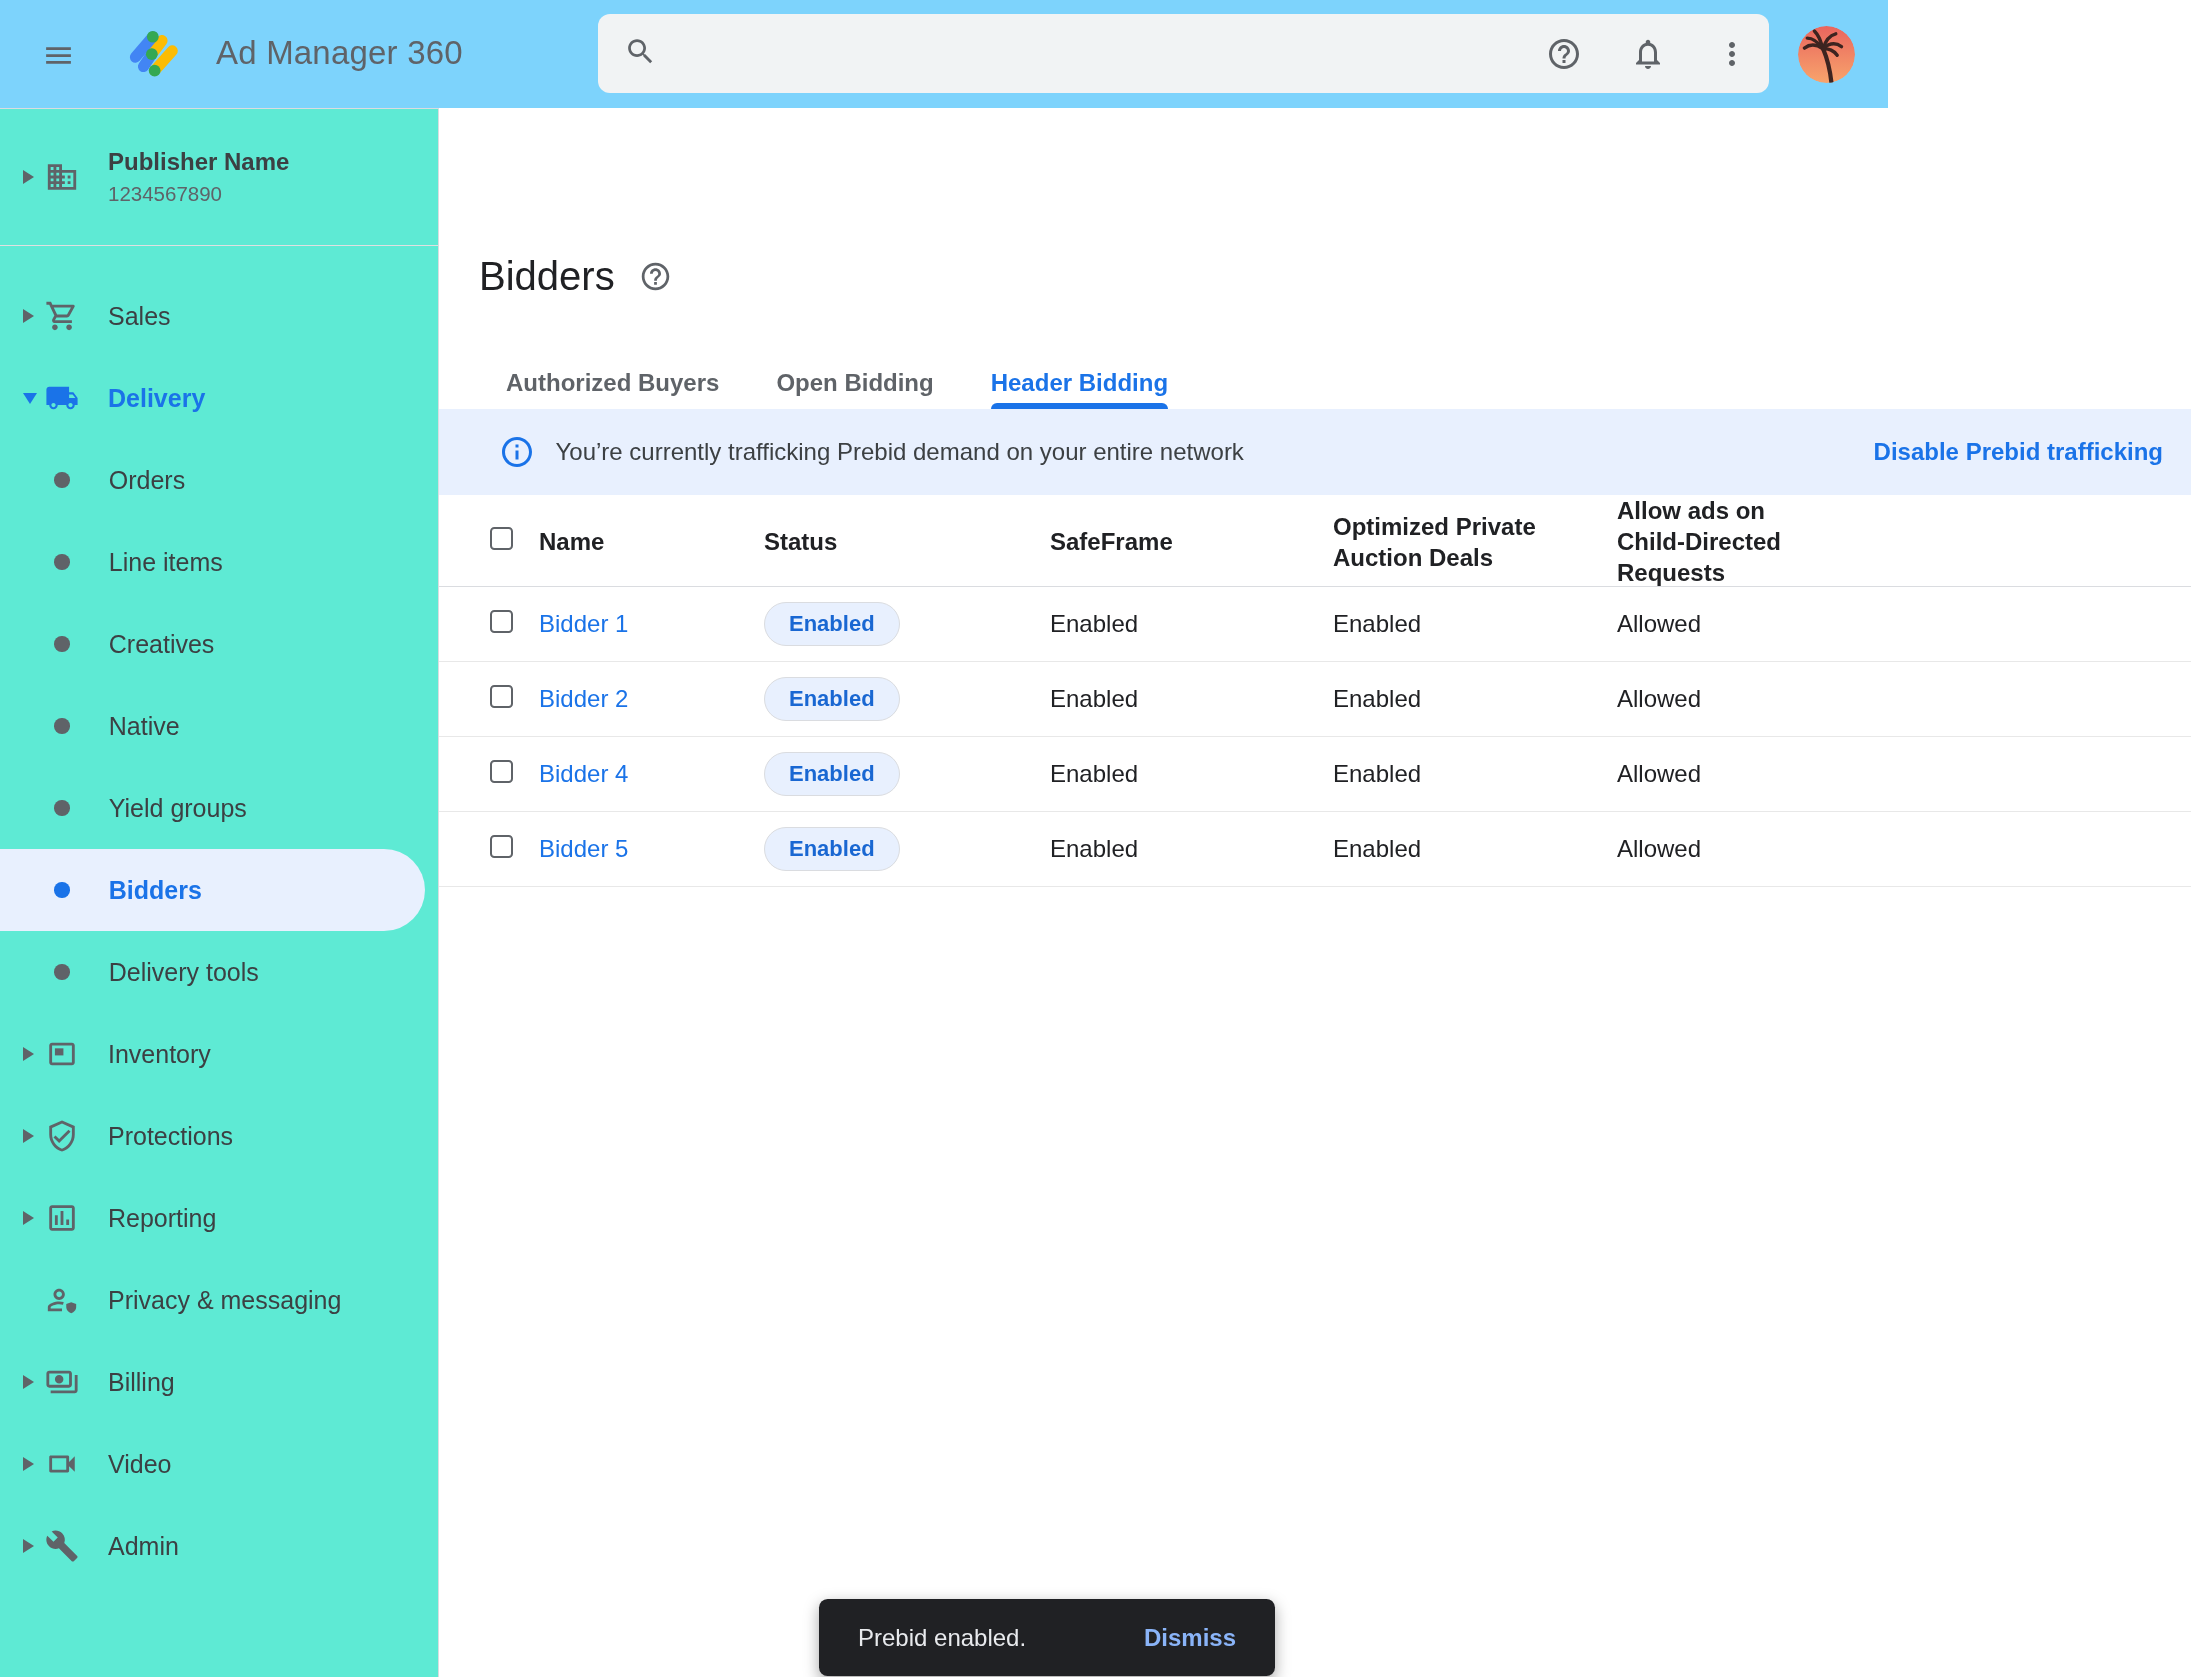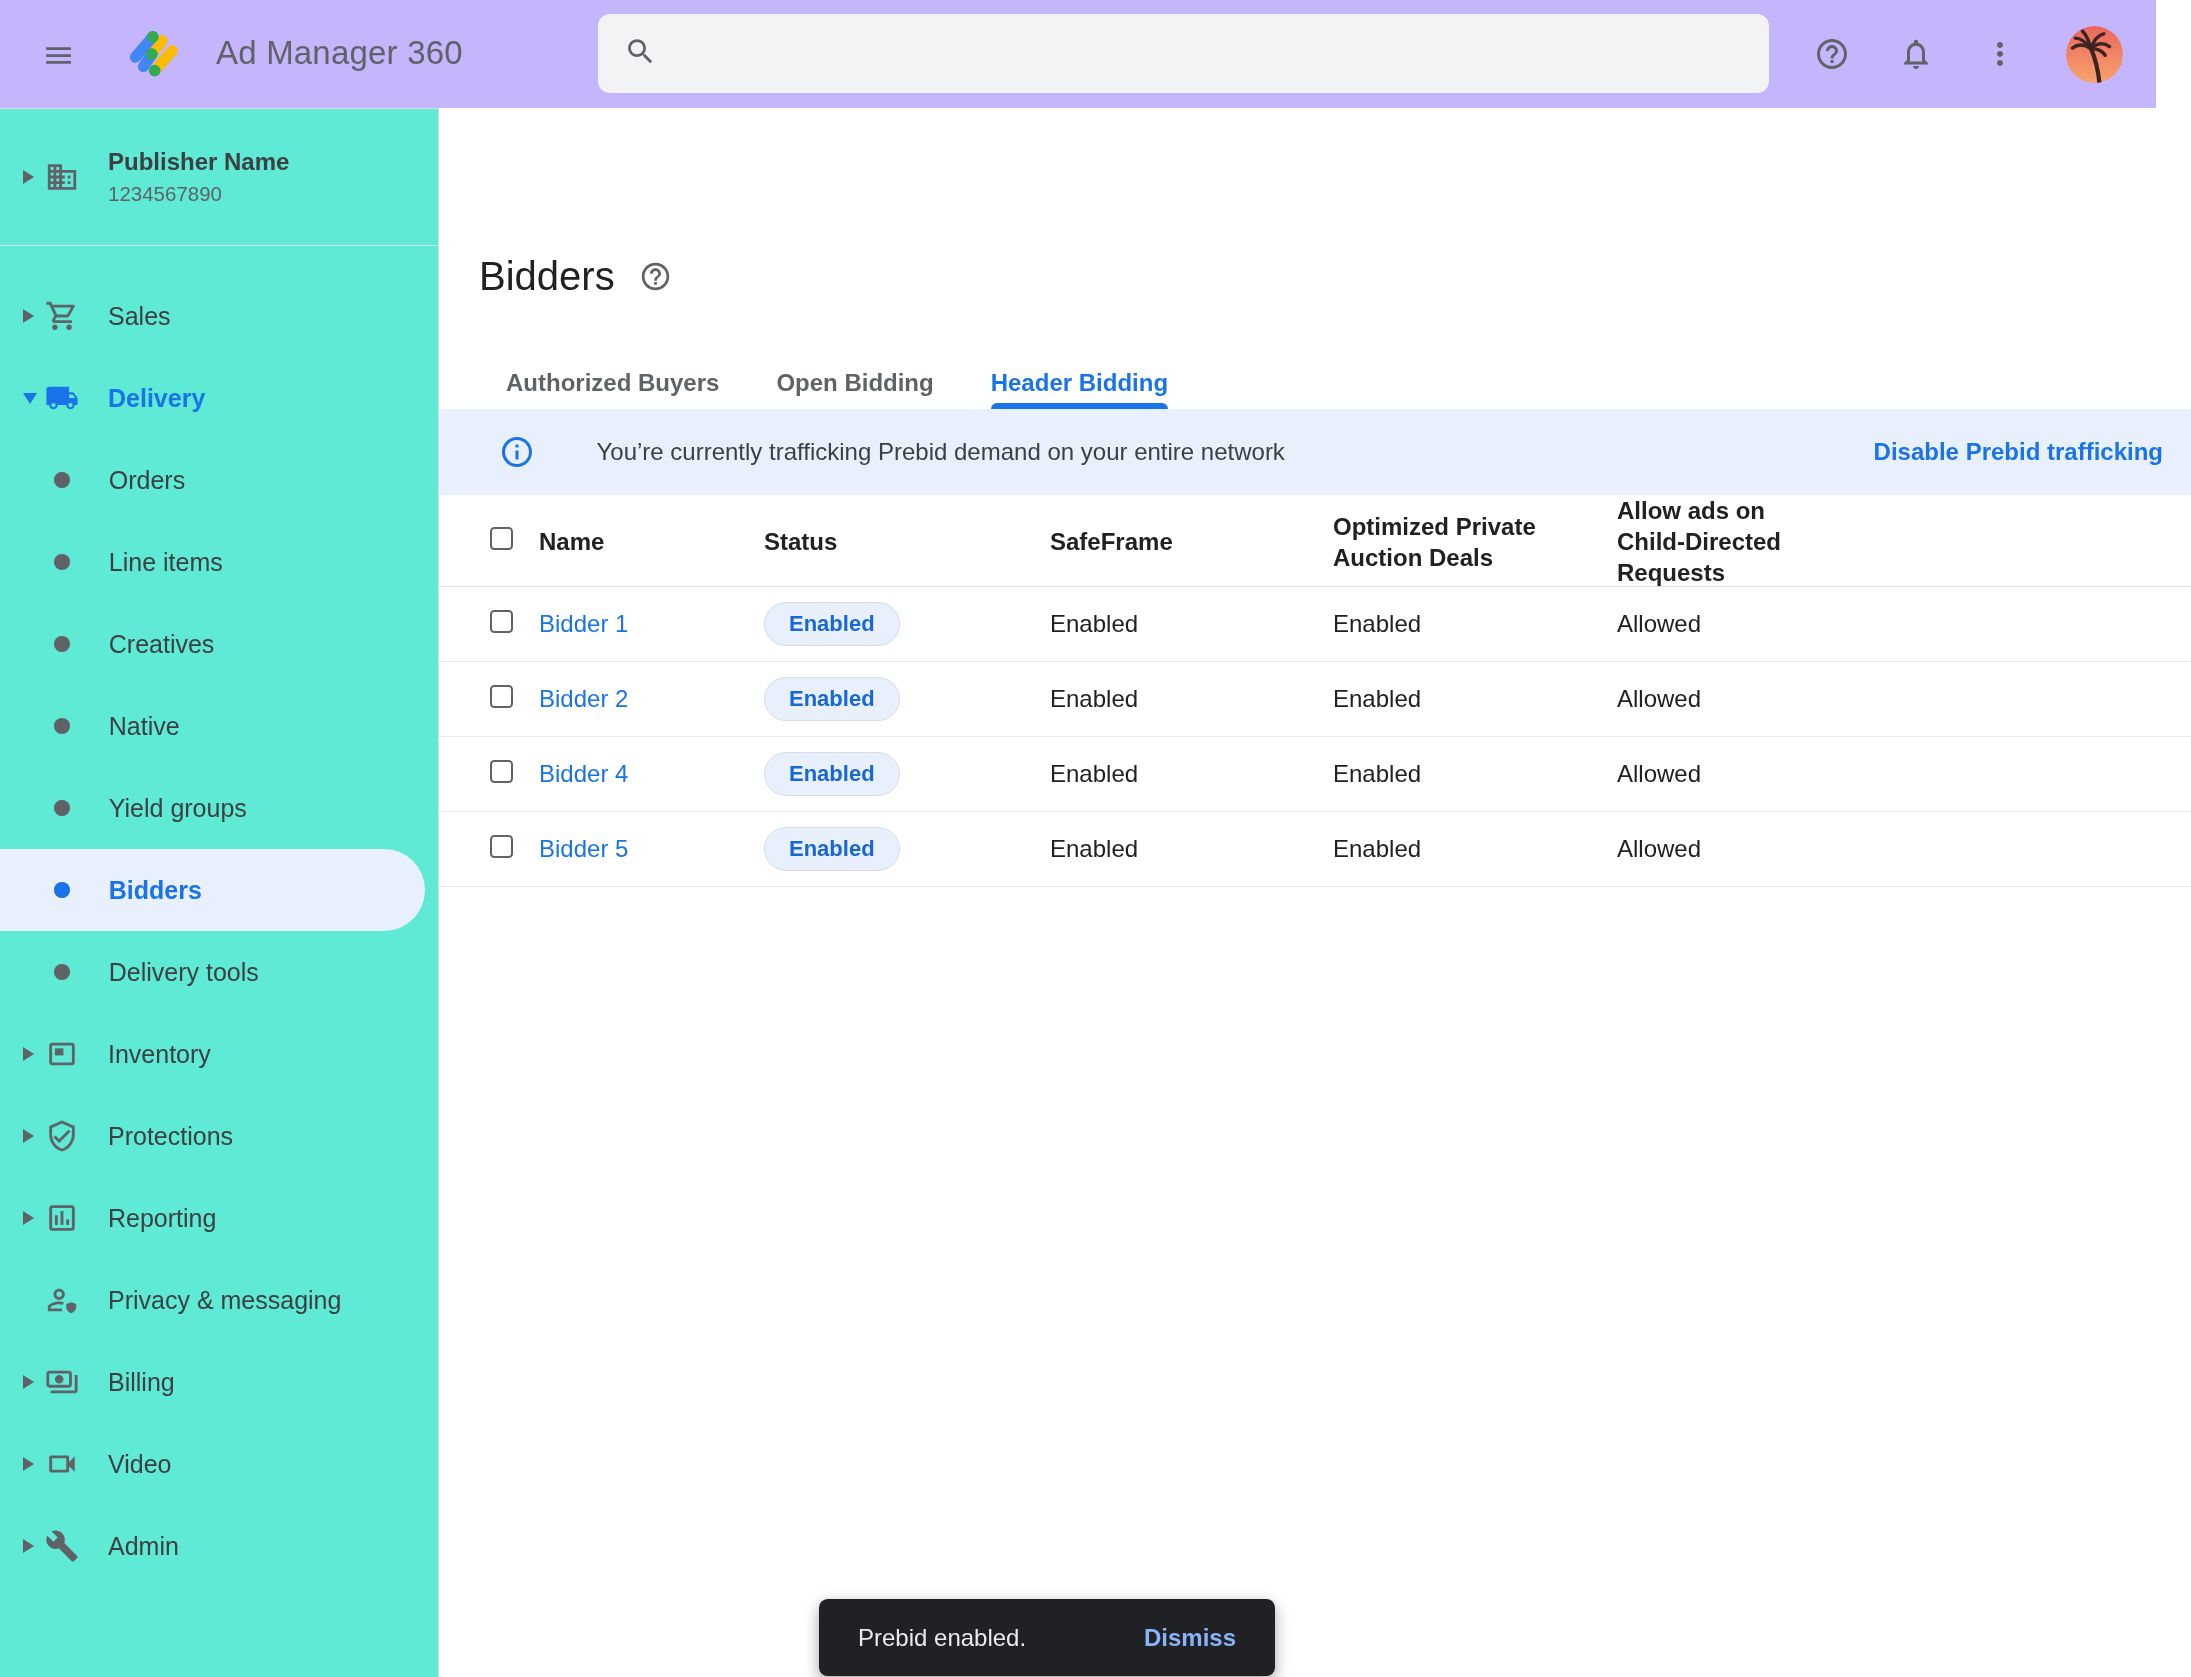--- a/index.html
+++ b/index.html
@@ -1,20 +1,20 @@
 <!DOCTYPE html>
 <html style="font-size:13.7px"><head>
 <meta charset="utf-8">
 <style>
   html,body{margin:0;padding:0;width:2192px;height:1678px;overflow:hidden;
     font-family:"Liberation Sans",sans-serif;background:#fff;color:#202124;}
   *{box-sizing:border-box;}
 
   
-  .app-header{position:absolute;top:0;left:0;width:2156px;height:108px;background:#c4b5fd;z-index:5;}
+  .app-header{position:absolute;top:0;left:0;width:1888px;height:108px;background:#7dd3fc;z-index:5;}
   .menu-btn{position:absolute;left:41px;top:39px;width:34px;height:31px;border:none;background:none;cursor:pointer;padding:0;}
   .menu-btn svg{width:33px;height:33px;fill:#5f6368;}
   .logo{position:absolute;left:123px;top:20.5px;width:67px;height:67px;}
   .app-name{position:absolute;left:216px;top:34px;font-size:33px;color:#5f6368;letter-spacing:0.2px;}
   .search{position:absolute;left:598px;top:13.7px;width:1171px;height:79px;background:#f1f3f4;border-radius:12px;display:flex;align-items:center;padding-left:26px;}
   .search svg{width:33px;height:33px;fill:#5f6368;flex:none;}
   .search input{flex:1;height:100%;border:none;background:transparent;outline:none;font-size:26px;color:#202124;margin-left:17px;font-family:"Liberation Sans",sans-serif;}
   .header-actions{position:absolute;right:33px;top:0;height:108px;display:flex;align-items:center;gap:48px;}
   .icon-btn{width:36px;height:36px;border:none;background:none;padding:0;cursor:pointer;}
   .icon-btn svg{width:36px;height:36px;fill:#5f6368;}
@@ -48,21 +48,21 @@
   .main{position:absolute;top:108px;left:439px;right:0;bottom:0;background:#fff;}
   .page-head{position:absolute;top:146px;left:40px;display:flex;align-items:center;gap:24px;}
   .page-title{font-size:40px;font-weight:400;color:#202124;margin:0;}
   .title-help{width:33px;height:33px;border:none;background:none;padding:0;cursor:pointer;}
   .title-help svg{width:33px;height:33px;fill:#5f6368;}
   .tabs{position:absolute;top:248px;left:67px;display:flex;gap:57px;height:53px;}
   .tab{position:relative;display:flex;align-items:center;height:53px;font-size:24px;font-weight:bold;color:#5f6368;cursor:pointer;white-space:nowrap;}
   .tab.active{color:#1a73e8;}
   .tab.active::after{content:"";position:absolute;left:0;right:0;bottom:0;height:6px;background:#1a73e8;border-radius:6px 6px 0 0;}
 
-  .banner{position:absolute;top:301px;left:0;right:0;height:86px;background:#e8f0fe;display:flex;align-items:center;padding-left:60px;gap:41px;}
+  .banner{position:absolute;top:301px;left:0;right:0;height:86px;background:#e8f0fe;display:flex;align-items:center;padding-left:60px;}
   .banner-icon{width:36px;height:36px;flex:none;}
   .banner-icon svg{width:36px;height:36px;fill:#1a73e8;}
   .banner-text{margin-left:20.5px;font-size:24px;color:#3c4043;}
   .banner-link{margin-left:auto;margin-right:28px;font-size:24px;font-weight:bold;color:#1a73e8;text-decoration:none;cursor:pointer;white-space:nowrap;}
 
   .table{position:absolute;top:387px;left:0;right:0;}
   .thead,.trow{display:grid;grid-template-columns:49px 225px 286px 283px 284px auto;padding-left:51px;align-items:center;}
   .thead{height:92px;border-bottom:0.9px solid #dadce0;font-size:24px;font-weight:bold;color:#202124;line-height:31px;}
   .thead .wrapcol{max-width:210px;}
   .trow{height:75px;border-bottom:0.9px solid #e8e8e8;font-size:24px;color:#202124;}

